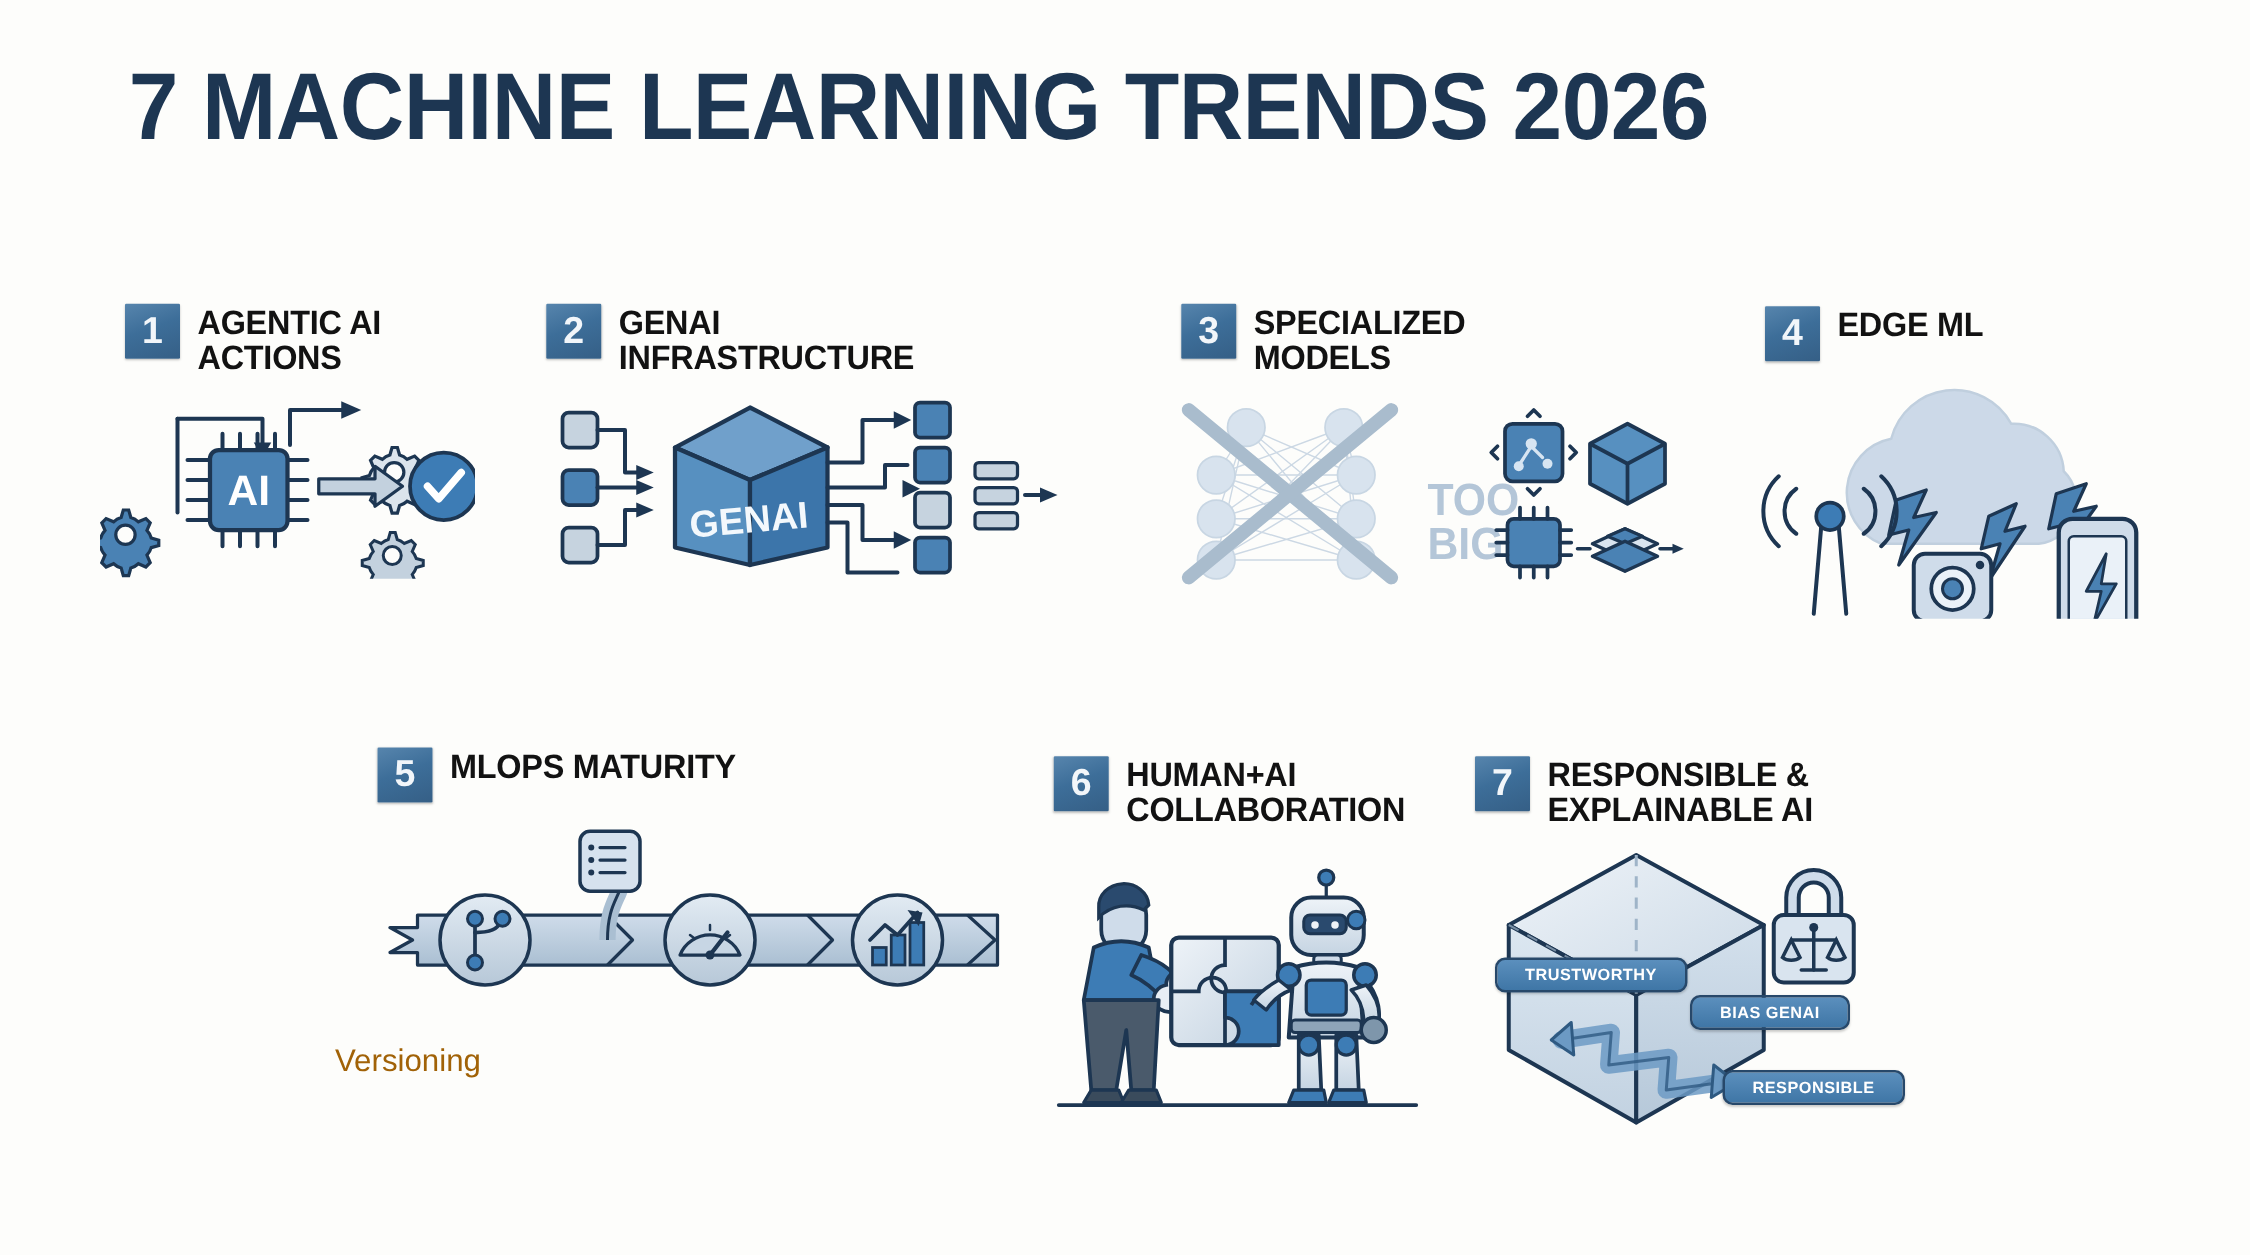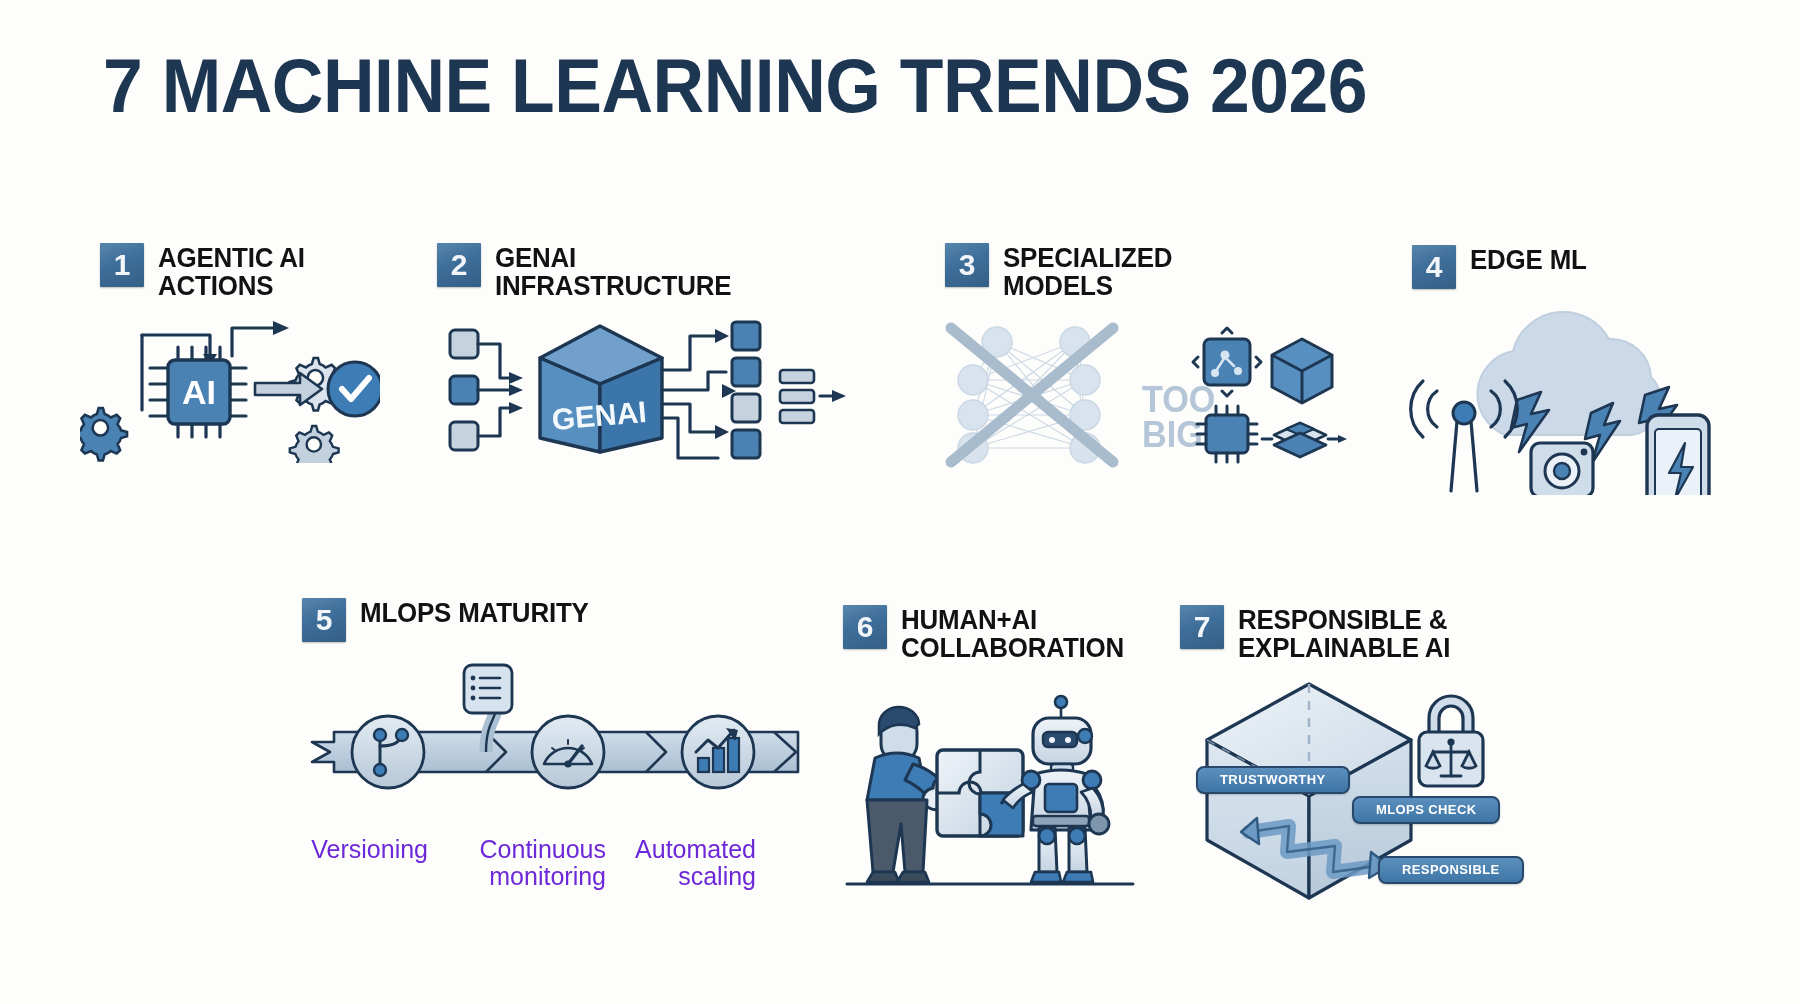--- a/index.html
+++ b/index.html
@@ -47,22 +47,22 @@
     transform:scaleX(0.96);transform-origin:left top;
     padding-top:2px;
     text-shadow:0 1px 0 rgba(255,255,255,.35);
   }
 
   .art{position:absolute;}
 
   
   .cap{
     position:absolute;
-    font-size:25px;color:#6d28d9;
-    text-align:right;line-height:1.07;
+    font-size:25px;color:#a16207;
+    text-align:left;line-height:1.07;
     white-space:pre-line;
     font-family:"Liberation Sans", sans-serif;
   }
 
   
   .bub{
     position:absolute;
     background:linear-gradient(180deg,#5b8fbd 0%,#3f76a6 100%);
     border:2px solid #27486a;
     border-radius:8px;
@@ -385,24 +385,20 @@
         <rect x="408" y="98" width="11" height="14"></rect>
         <rect x="423" y="88" width="11" height="24"></rect>
         <rect x="438" y="78" width="11" height="34"></rect>
       </g>
       <path d="M406 92 l12 -12 l10 8 l16 -18" fill="none" stroke="#1d3652" stroke-width="3" stroke-linecap="round" stroke-linejoin="round"></path>
       <path d="M436 68 l12 2 l-3 11 z" fill="#1d3652"></path>
     </g>
   </svg>
 
   <div class="cap" style="left:268px;top:836px;width:160px;">Versioning</div>
-  <div class="cap" style="left:446px;top:836px;width:160px;">Continuous
-monitoring</div>
-  <div class="cap" style="left:596px;top:836px;width:160px;">Automated
-scaling</div>
 
   <div class="trend" style="left:843px;top:605px;">
     <div class="head">
       <div class="numbadge">6</div>
       <div class="htext">HUMAN+AI
 COLLABORATION</div>
     </div>
   </div>
 
   <svg class="art" style="left:845px;top:688px;" width="290" height="215" viewBox="0 0 290 215">
@@ -515,16 +511,16 @@
           <path d="M248 80 h36"></path>
         <path d="M248 80 l-7 14 a9 6 0 0 0 14 0 z" fill="#cfdcea"></path>
         <path d="M284 80 l-7 14 a9 6 0 0 0 14 0 z" fill="#cfdcea"></path>
         <path d="M256 104 h20"></path>
       </g>
       <circle cx="266" cy="70" r="3.6" fill="#1d3652"></circle>
     </g>
   </svg>
 
   <div class="bub" style="left:1196px;top:766px;">TRUSTWORTHY</div>
-  <div class="bub" style="left:1352px;top:796px;">MLOPS CHECK</div>
+  <div class="bub" style="left:1352px;top:796px;">BIAS GENAI</div>
   <div class="bub" style="left:1378px;top:856px;">RESPONSIBLE</div>
 
 </div>
 
 </body></html>

